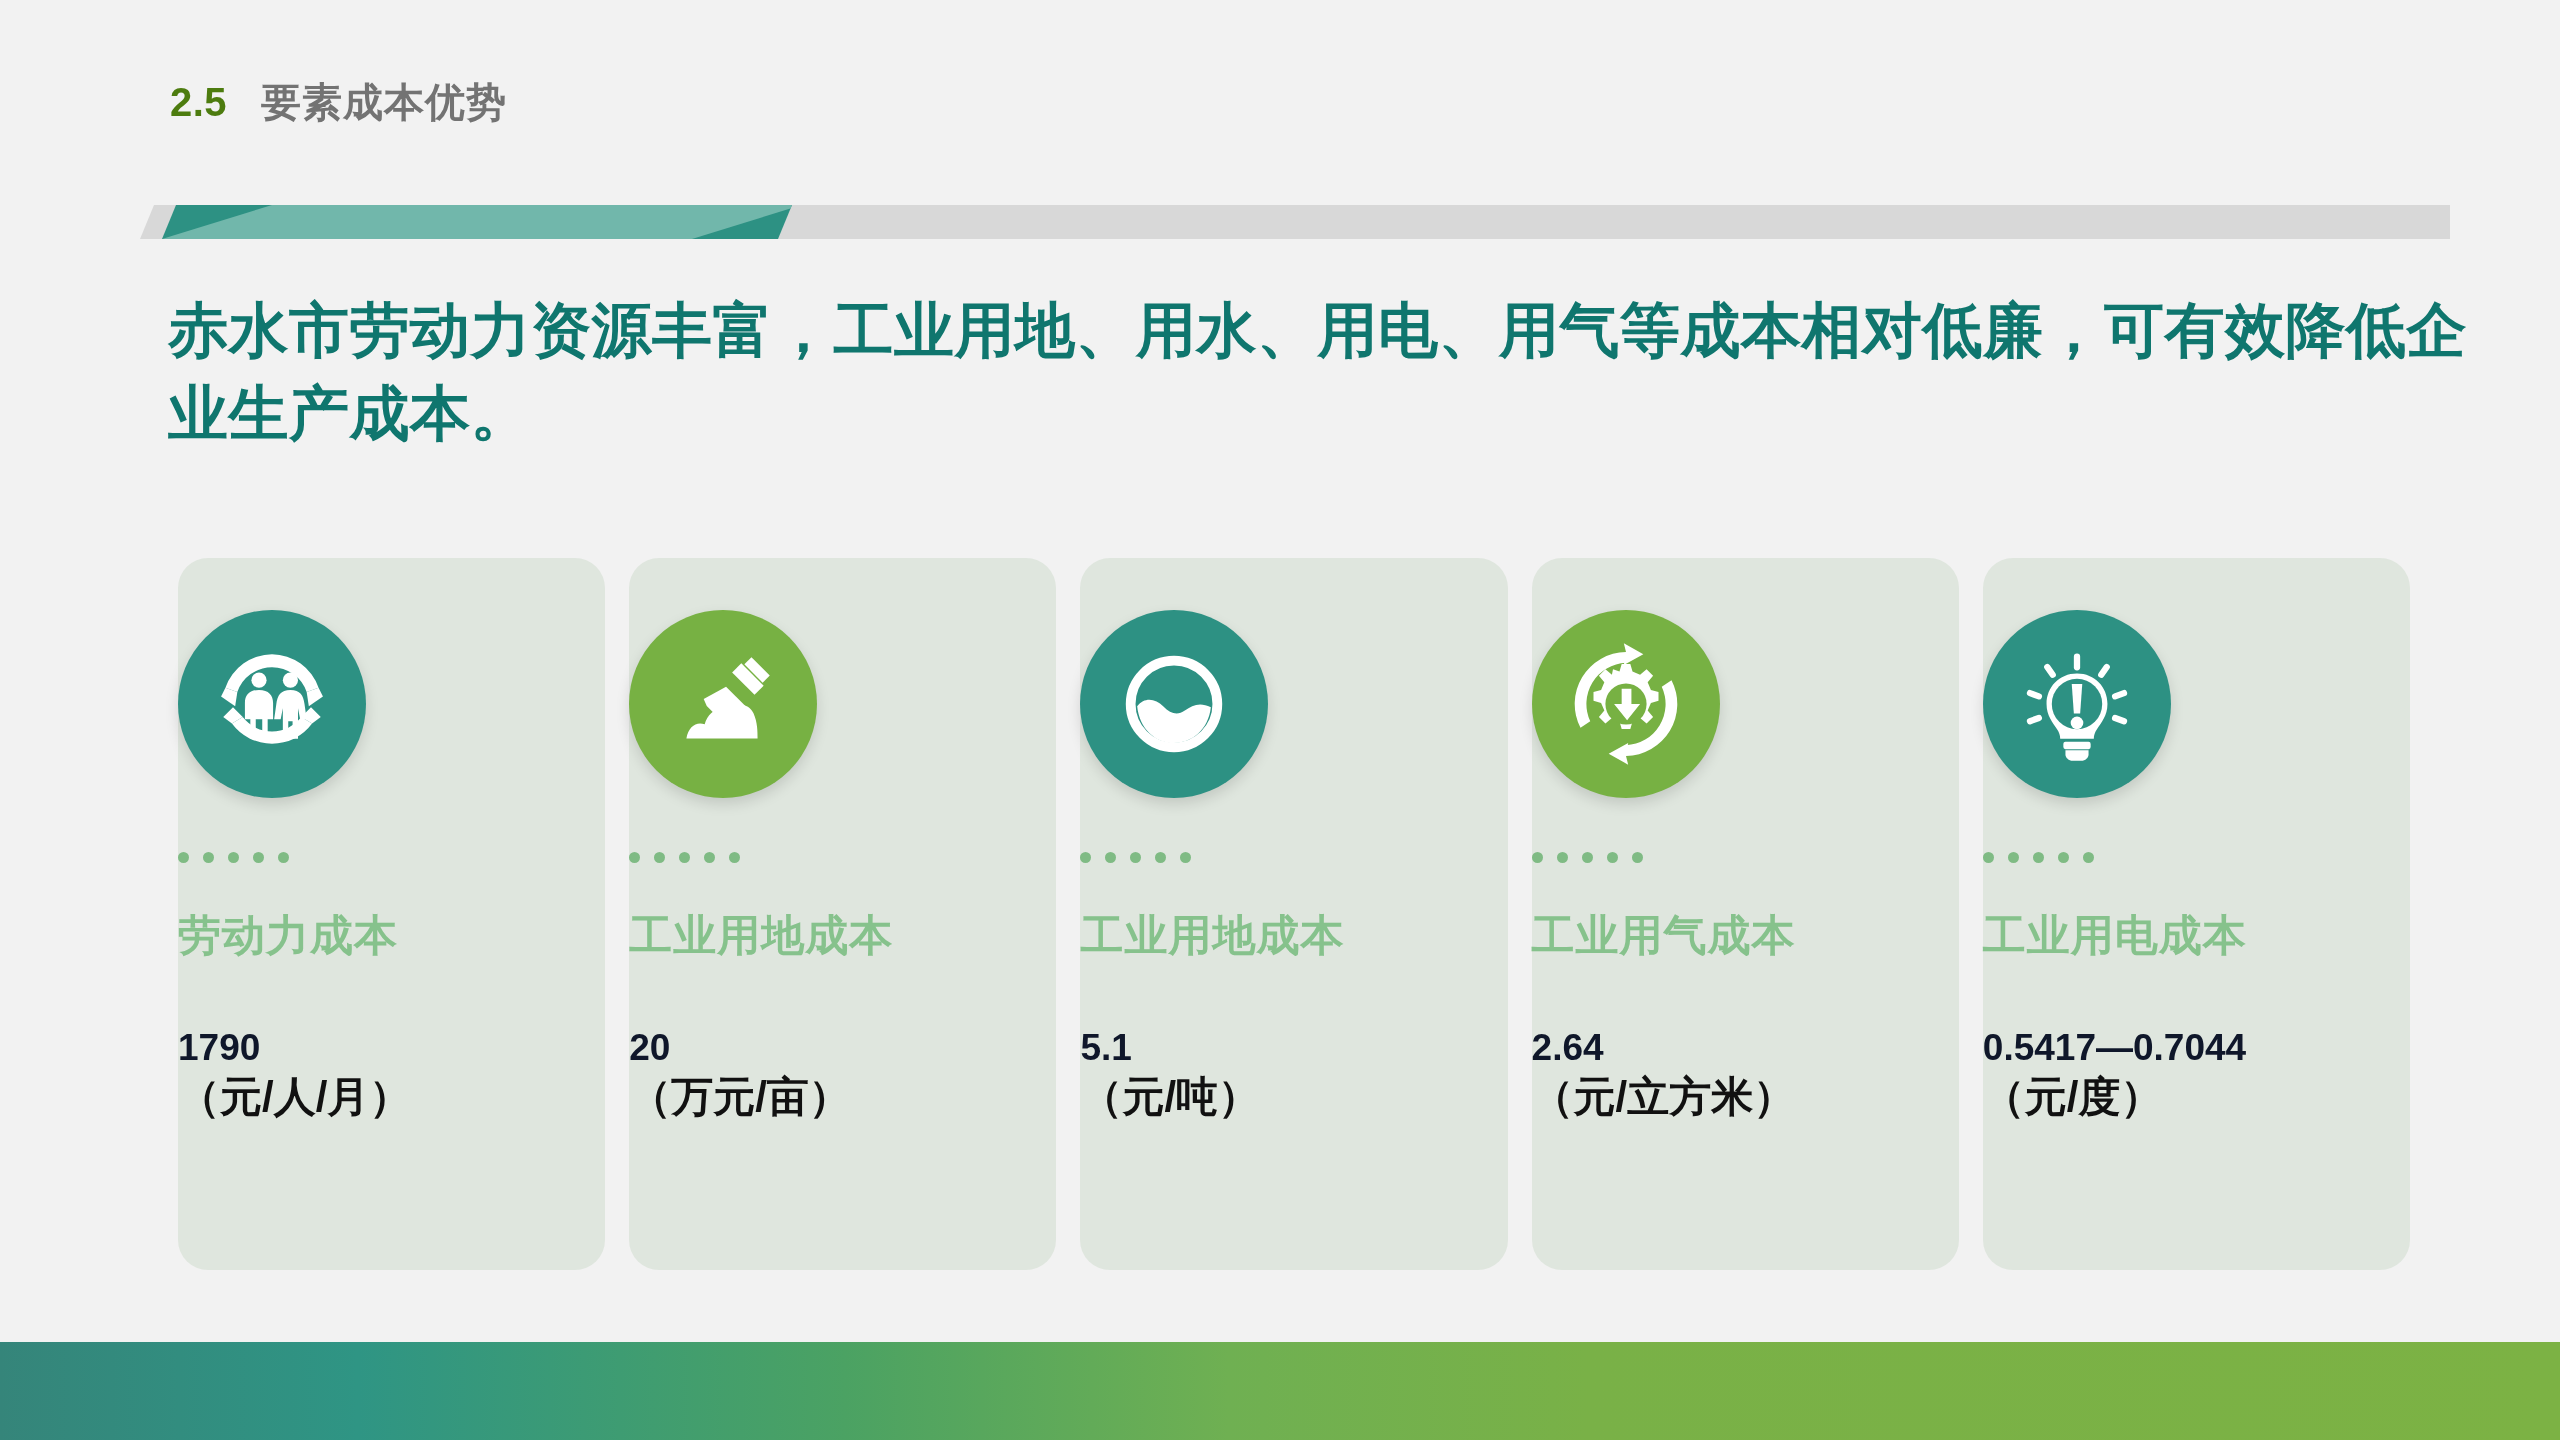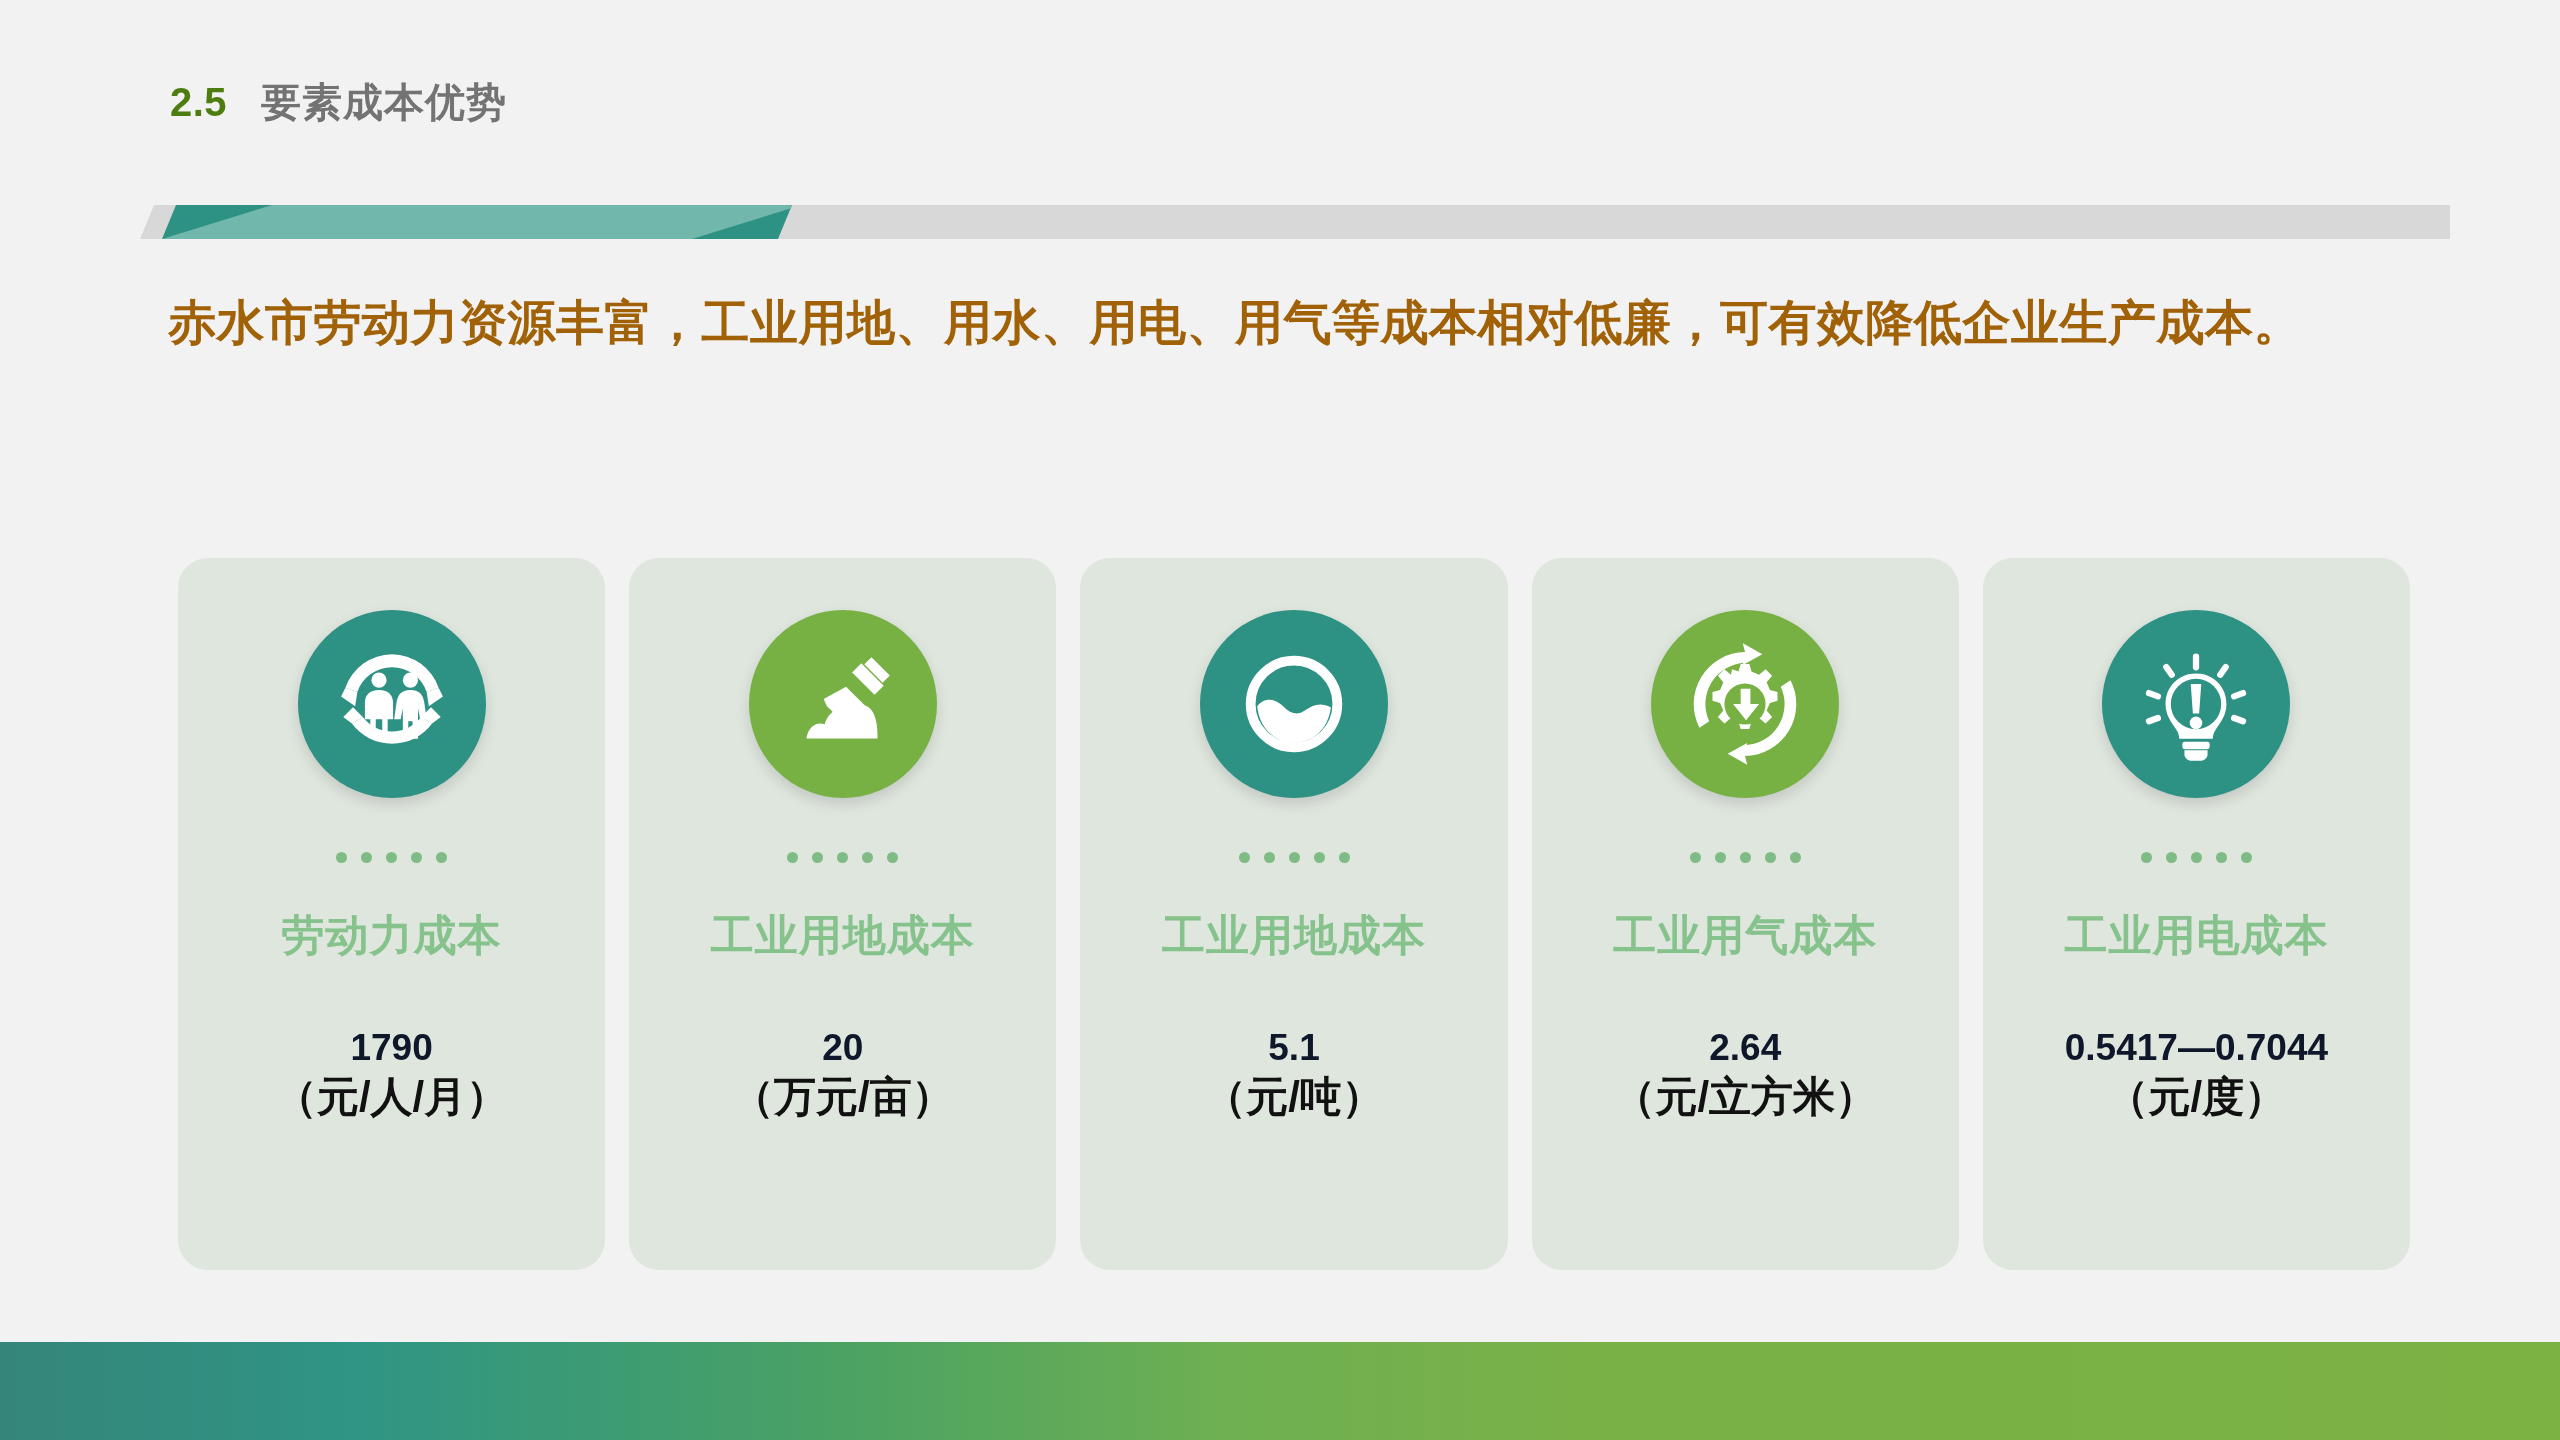--- a/index.html
+++ b/index.html
@@ -75,44 +75,43 @@
     background: #71b7ab;
     clip-path: polygon(0 100%, 110px 0, 640px 0, 530px 100%);
   }
 
   
   .lead {
     position: absolute;
     left: 168px;
     top: 290px;
     width: 2310px;
-    font-size: 48px;
-    font-weight: bold;
-    color: #a16207;
+    font-size: 60px;
+    font-weight: bold;
+    color: #0f766e;
     line-height: 1.38;
     letter-spacing: 0.5px;
   }
 
   
   .cards {
     position: absolute;
     left: 178px;
     top: 558px;
     width: 2232px;
     display: flex;
     gap: 24px;
   }
   .card {
     flex: 1 1 0;
     height: 712px;
     background: #dfe6de;
     border-radius: 30px;
     display: flex;
     flex-direction: column;
-    align-items: center;
     box-sizing: border-box;
     padding-top: 52px;
   }
   .icon-badge {
     width: 188px;
     height: 188px;
     border-radius: 50%;
     display: flex;
     align-items: center;
     justify-content: center;

